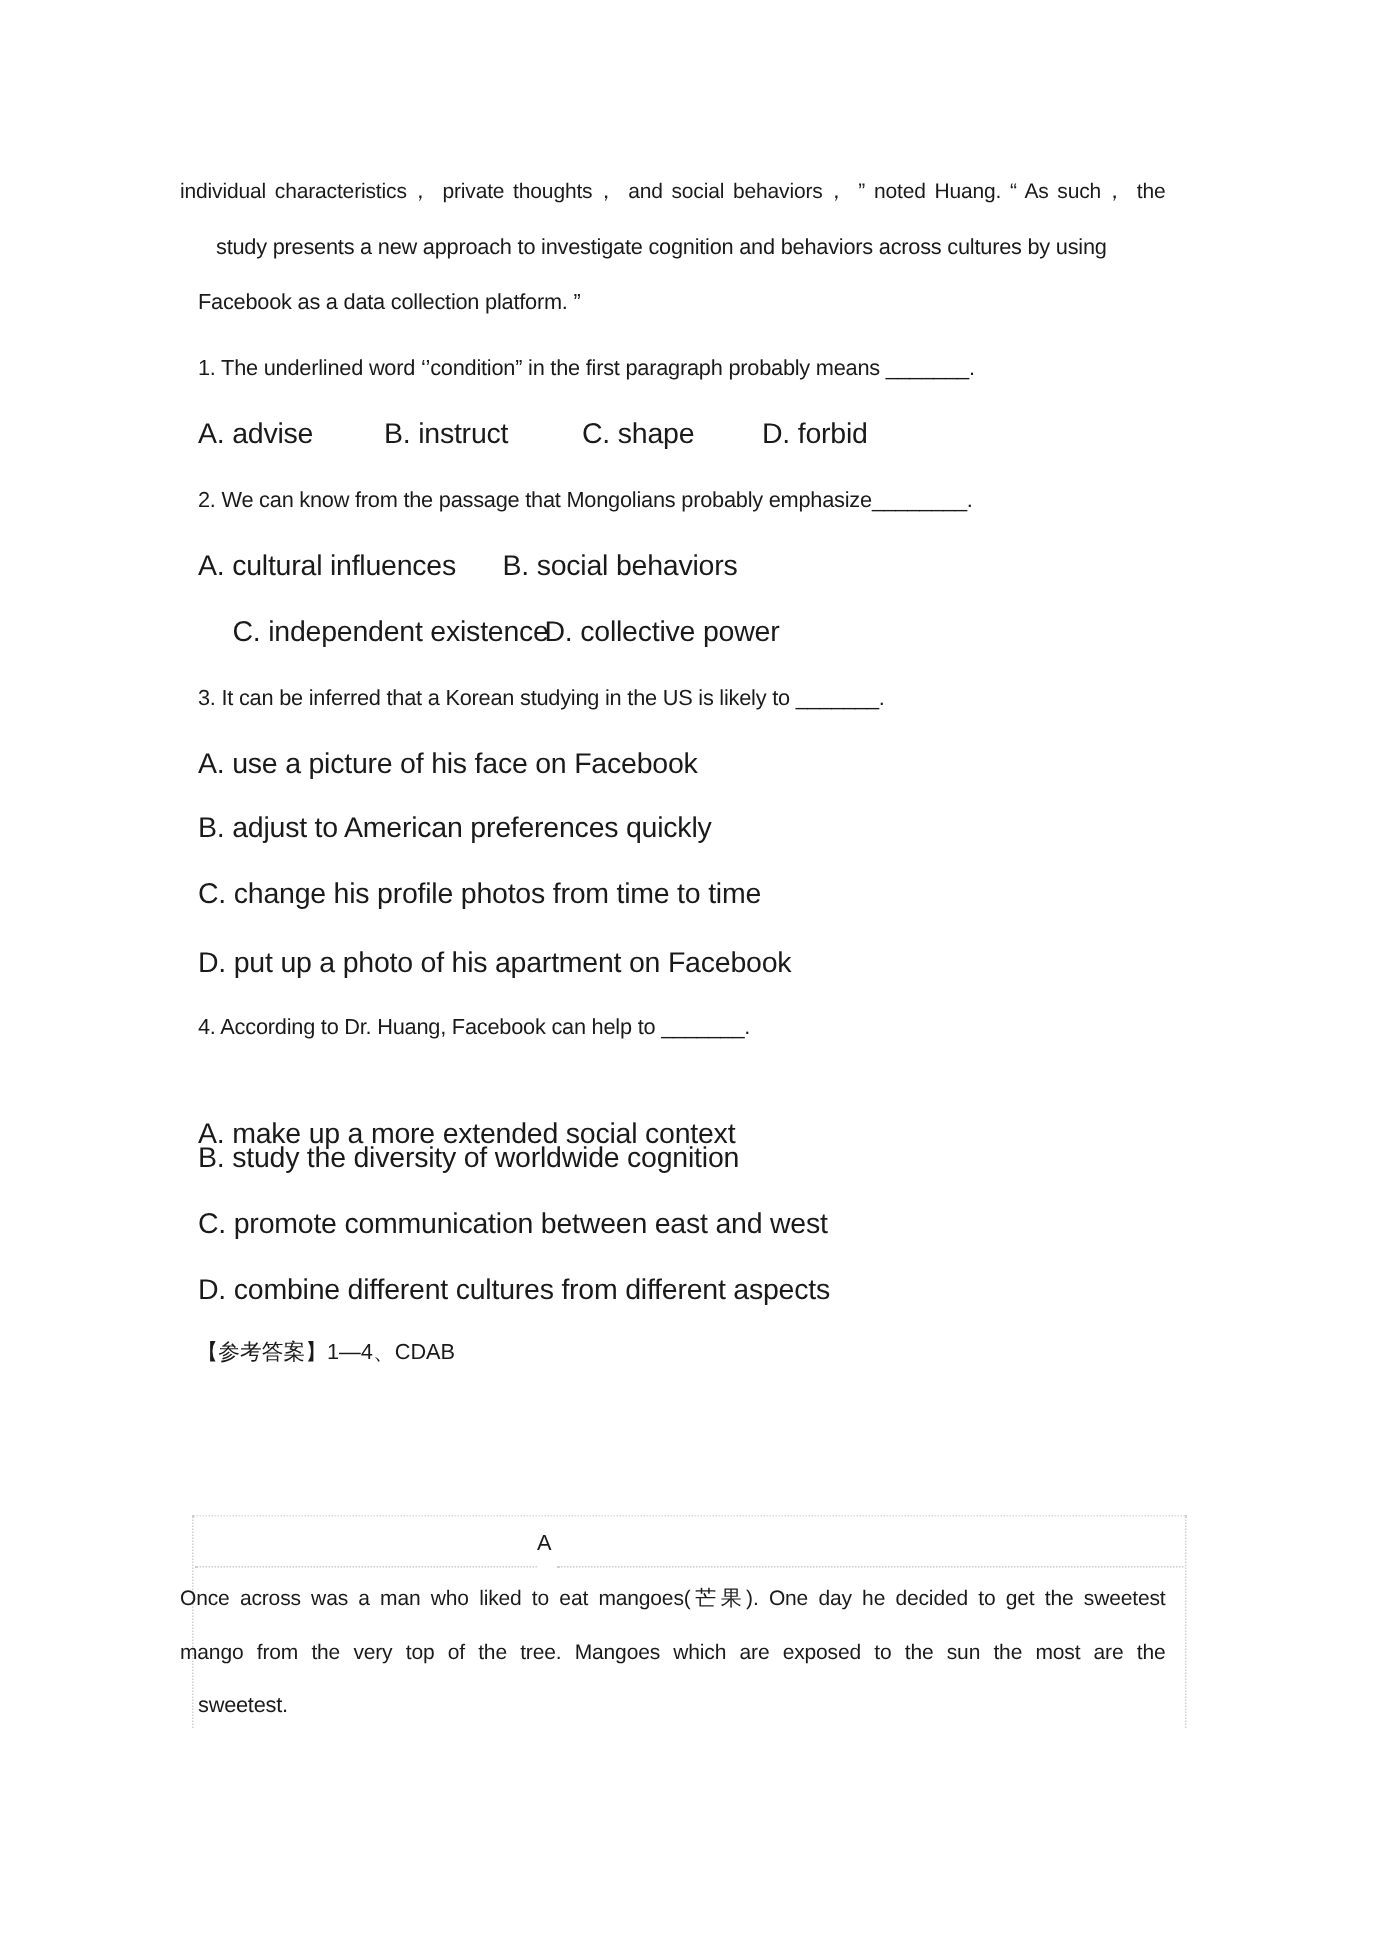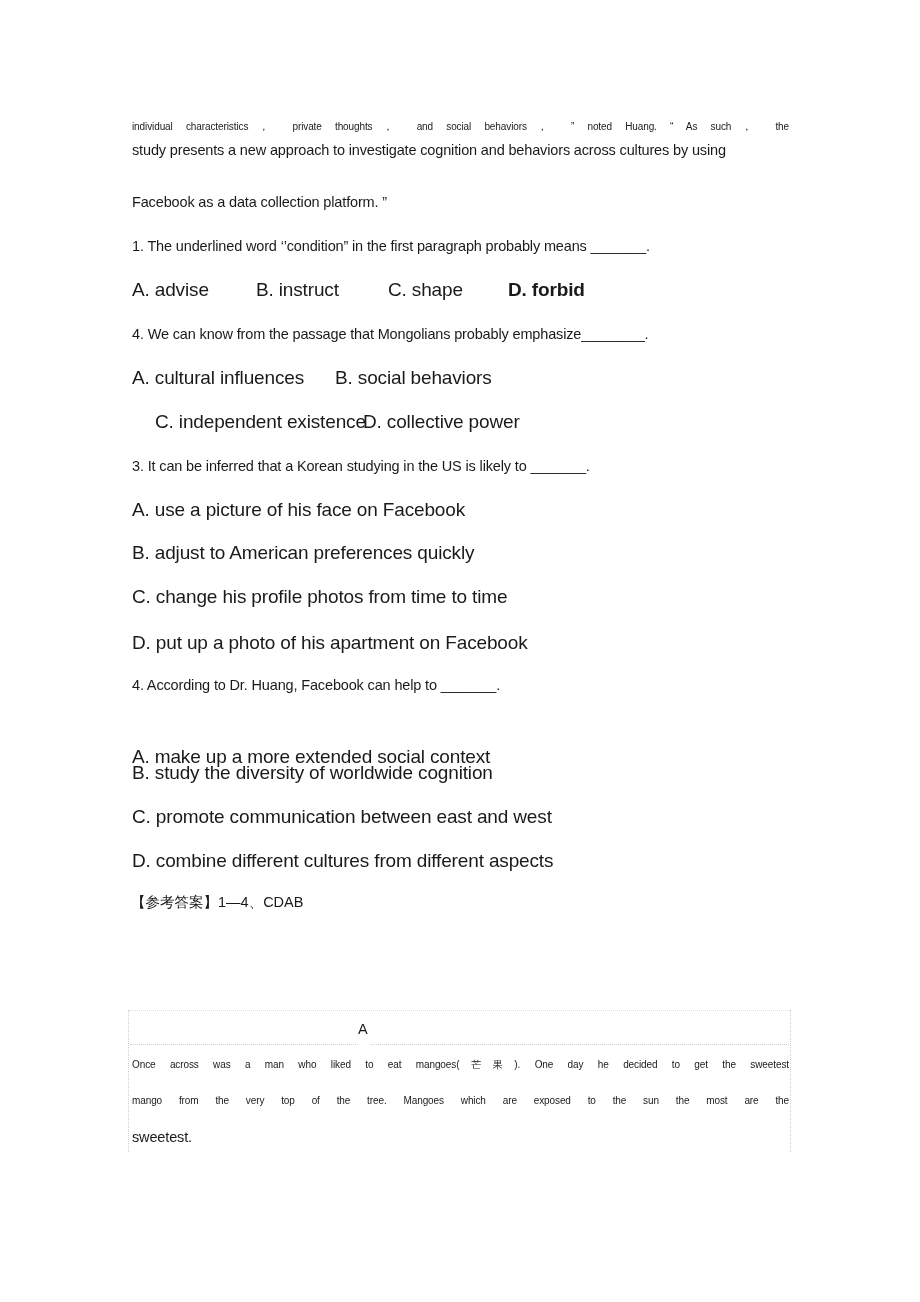--- a/index.html
+++ b/index.html
@@ -18,23 +18,23 @@
     .line {
       position: absolute;
       left: 132px;
       font-size: 14.5px;
       line-height: 18px;
       white-space: nowrap;
       letter-spacing: -0.15px;
     }
     .justify-line {
       position: absolute;
-      left: 132px;
+      left: 120px;
       width: 657px;
-      font-size: 10px;
+      font-size: 14px;
       line-height: 18px;
       text-align: justify;
       text-align-last: justify;
       white-space: nowrap;
       letter-spacing: -0.1px;
     }
     .opt {
       position: absolute;
       font-size: 19px;
       line-height: 18px;
@@ -93,34 +93,34 @@
       top: 1020px;
       font-size: 14.5px;
       line-height: 18px;
     }
   </style>
 </head>
 <body>
 
 <div>
   <div class="justify-line" style="top:118px;">individual characteristics，  private thoughts，  and social behaviors，  ” noted Huang. “ As such，  the</div>
-  <div class="line" style="top:141px;">study presents a new approach to investigate cognition and behaviors across cultures by using</div>
+  <div class="line" style="top:156px;margin-left:12px;">study presents a new approach to investigate cognition and behaviors across cultures by using</div>
   <div class="line" style="top:193px;">Facebook as a data collection platform. ”</div>
 </div>
 
 <div>
   <div class="line" style="top:237px;">1. The underlined word ‘’condition” in the first paragraph probably means _______.</div>
   <div class="opt" style="left:132px; top:281px;">A. advise</div>
   <div class="opt" style="left:256px; top:281px;">B. instruct</div>
   <div class="opt" style="left:388px; top:281px;">C. shape</div>
-  <div class="opt" style="left:508px; top:281px;font-weight:bold;">D. forbid</div>
+  <div class="opt" style="left:508px; top:281px;">D. forbid</div>
 </div>
 
 <div>
-  <div class="line" style="top:325px;">4. We can know from the passage that Mongolians probably emphasize________.</div>
+  <div class="line" style="top:325px;">2. We can know from the passage that Mongolians probably emphasize________.</div>
   <div class="opt" style="left:132px; top:369px;">A. cultural influences</div>
   <div class="opt" style="left:335px; top:369px;text-align:right;">B. social behaviors</div>
   <div class="opt" style="left:132px; top:413px;margin-left:23px;">C. independent existence</div>
   <div class="opt" style="left:363px; top:413px;">D. collective power</div>
 </div>
 
 <div>
   <div class="line" style="top:457px;">3. It can be inferred that a Korean studying in the US is likely to _______.</div>
   <div class="opt" style="left:132px; top:501px;">A. use a picture of his face on Facebook</div>
   <div class="opt" style="left:132px; top:544px;">B. adjust to American preferences quickly</div>

